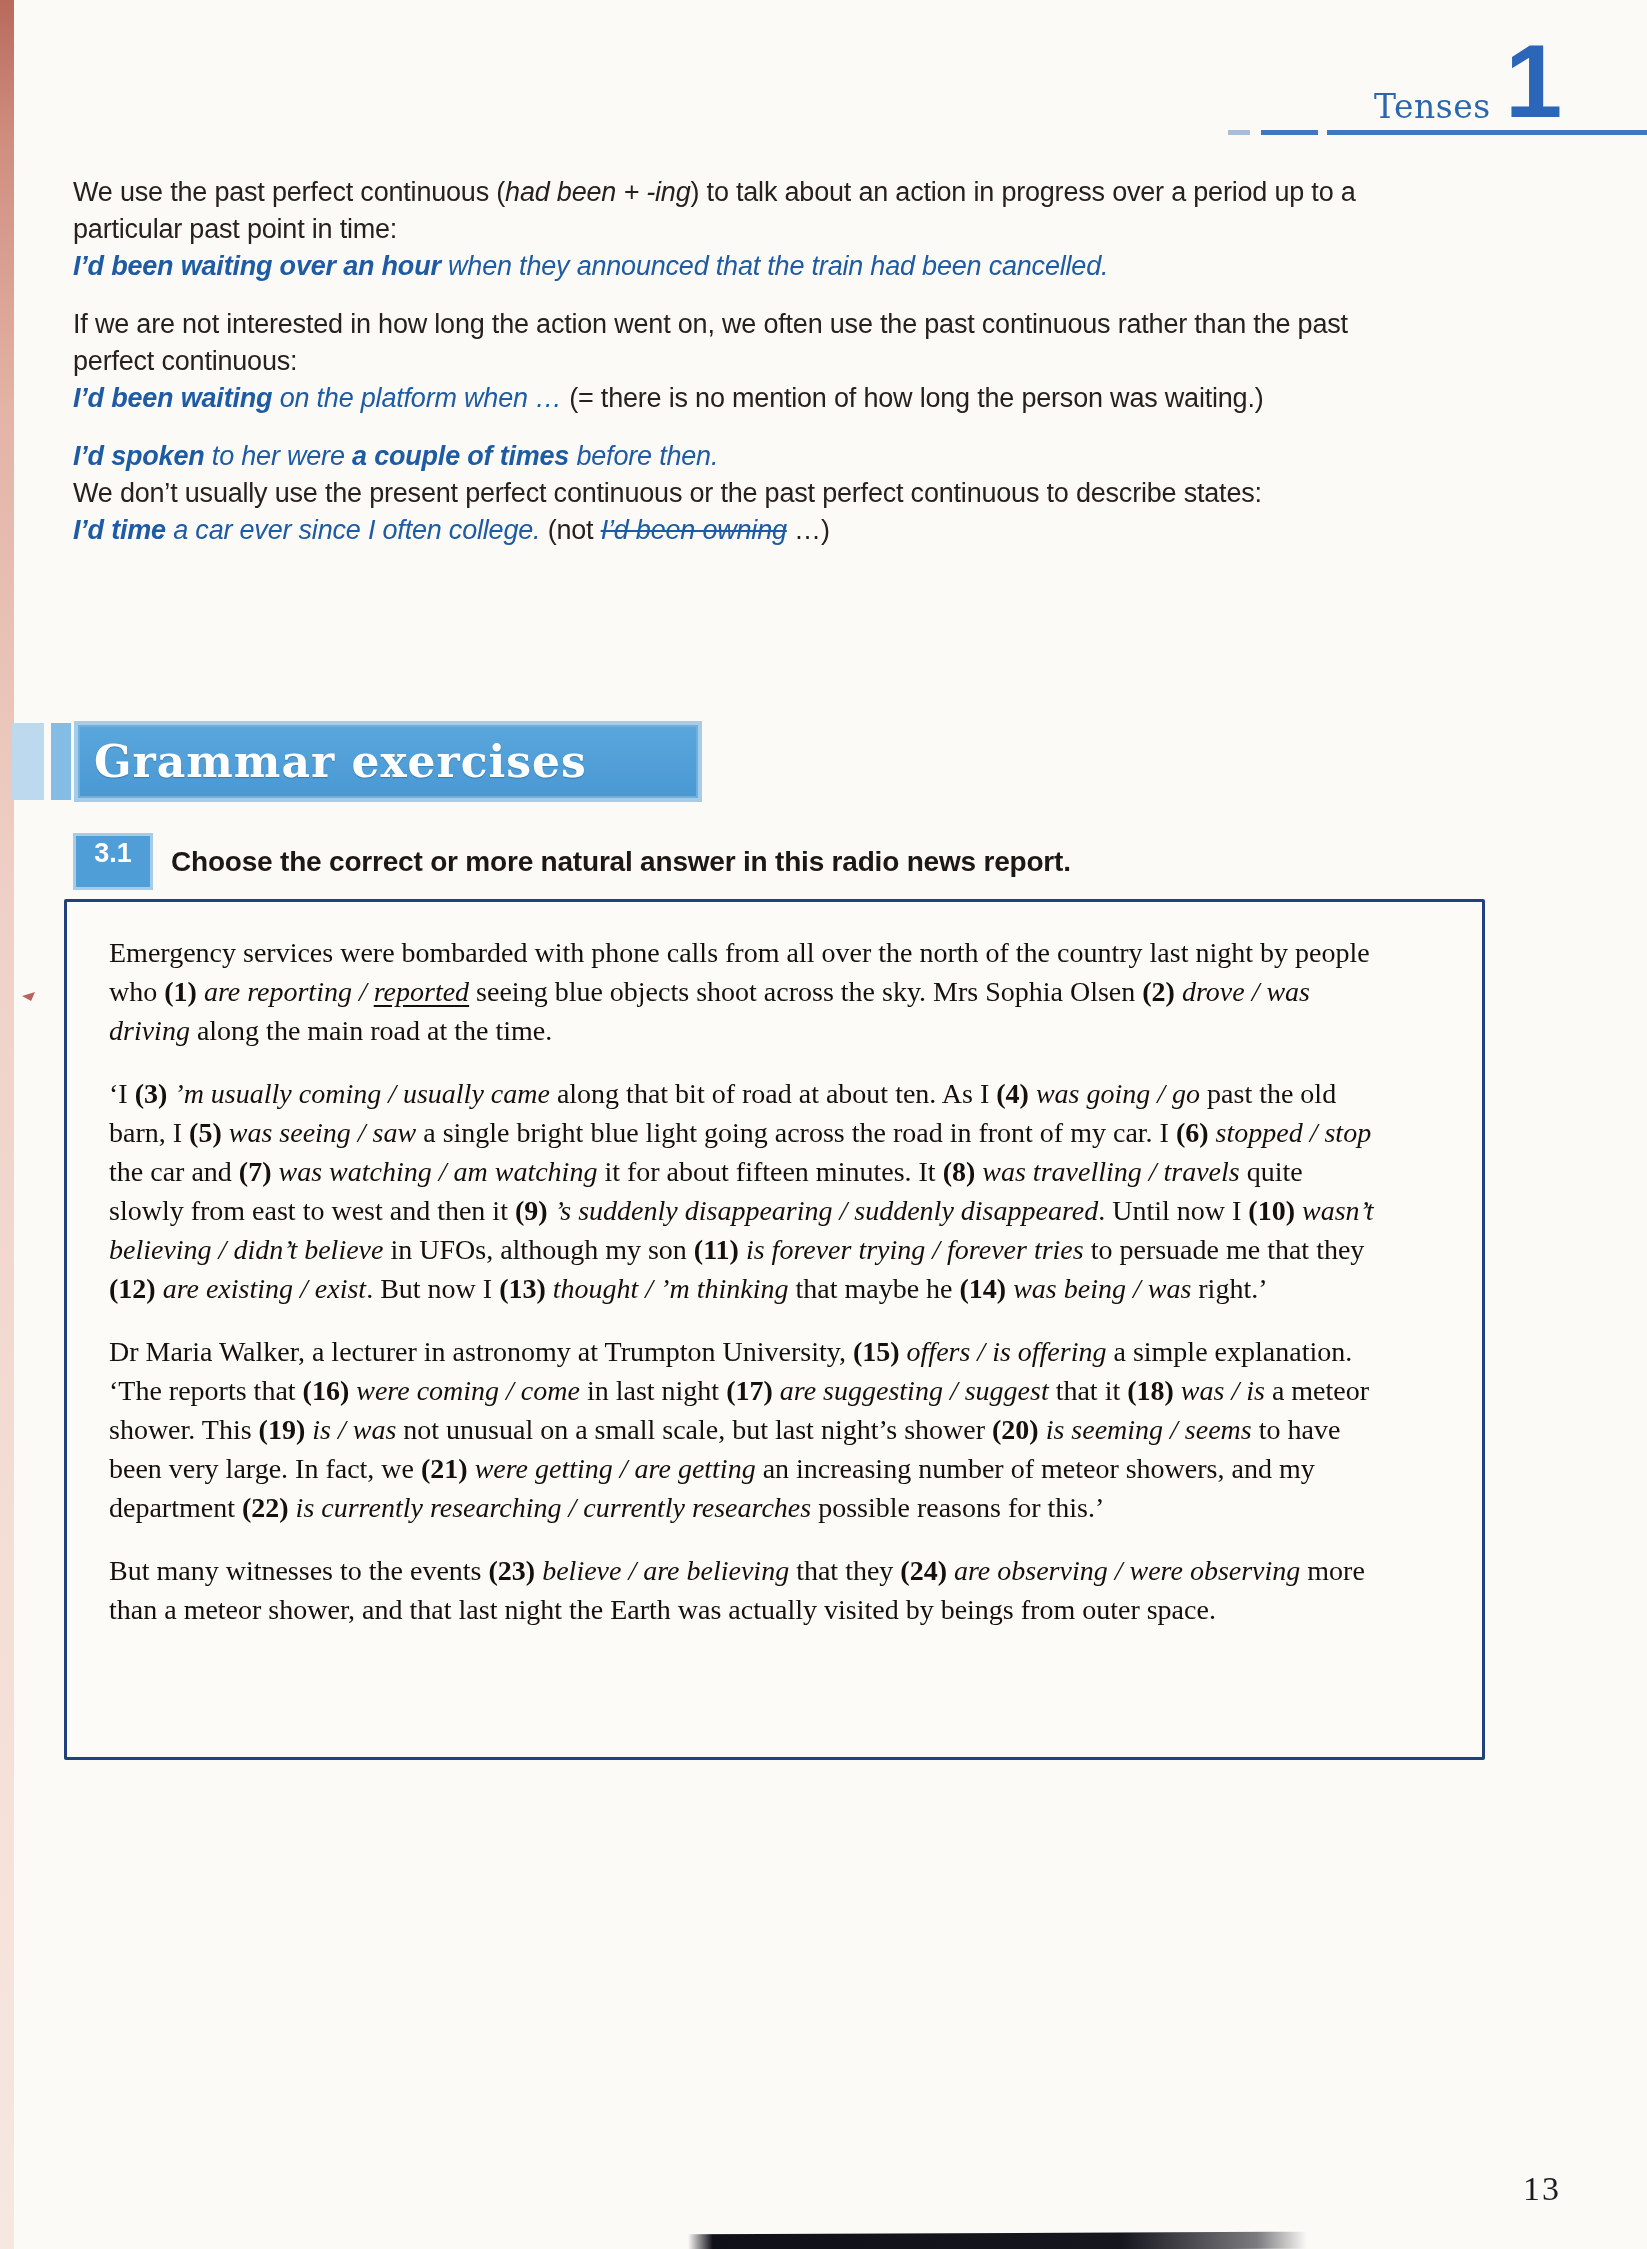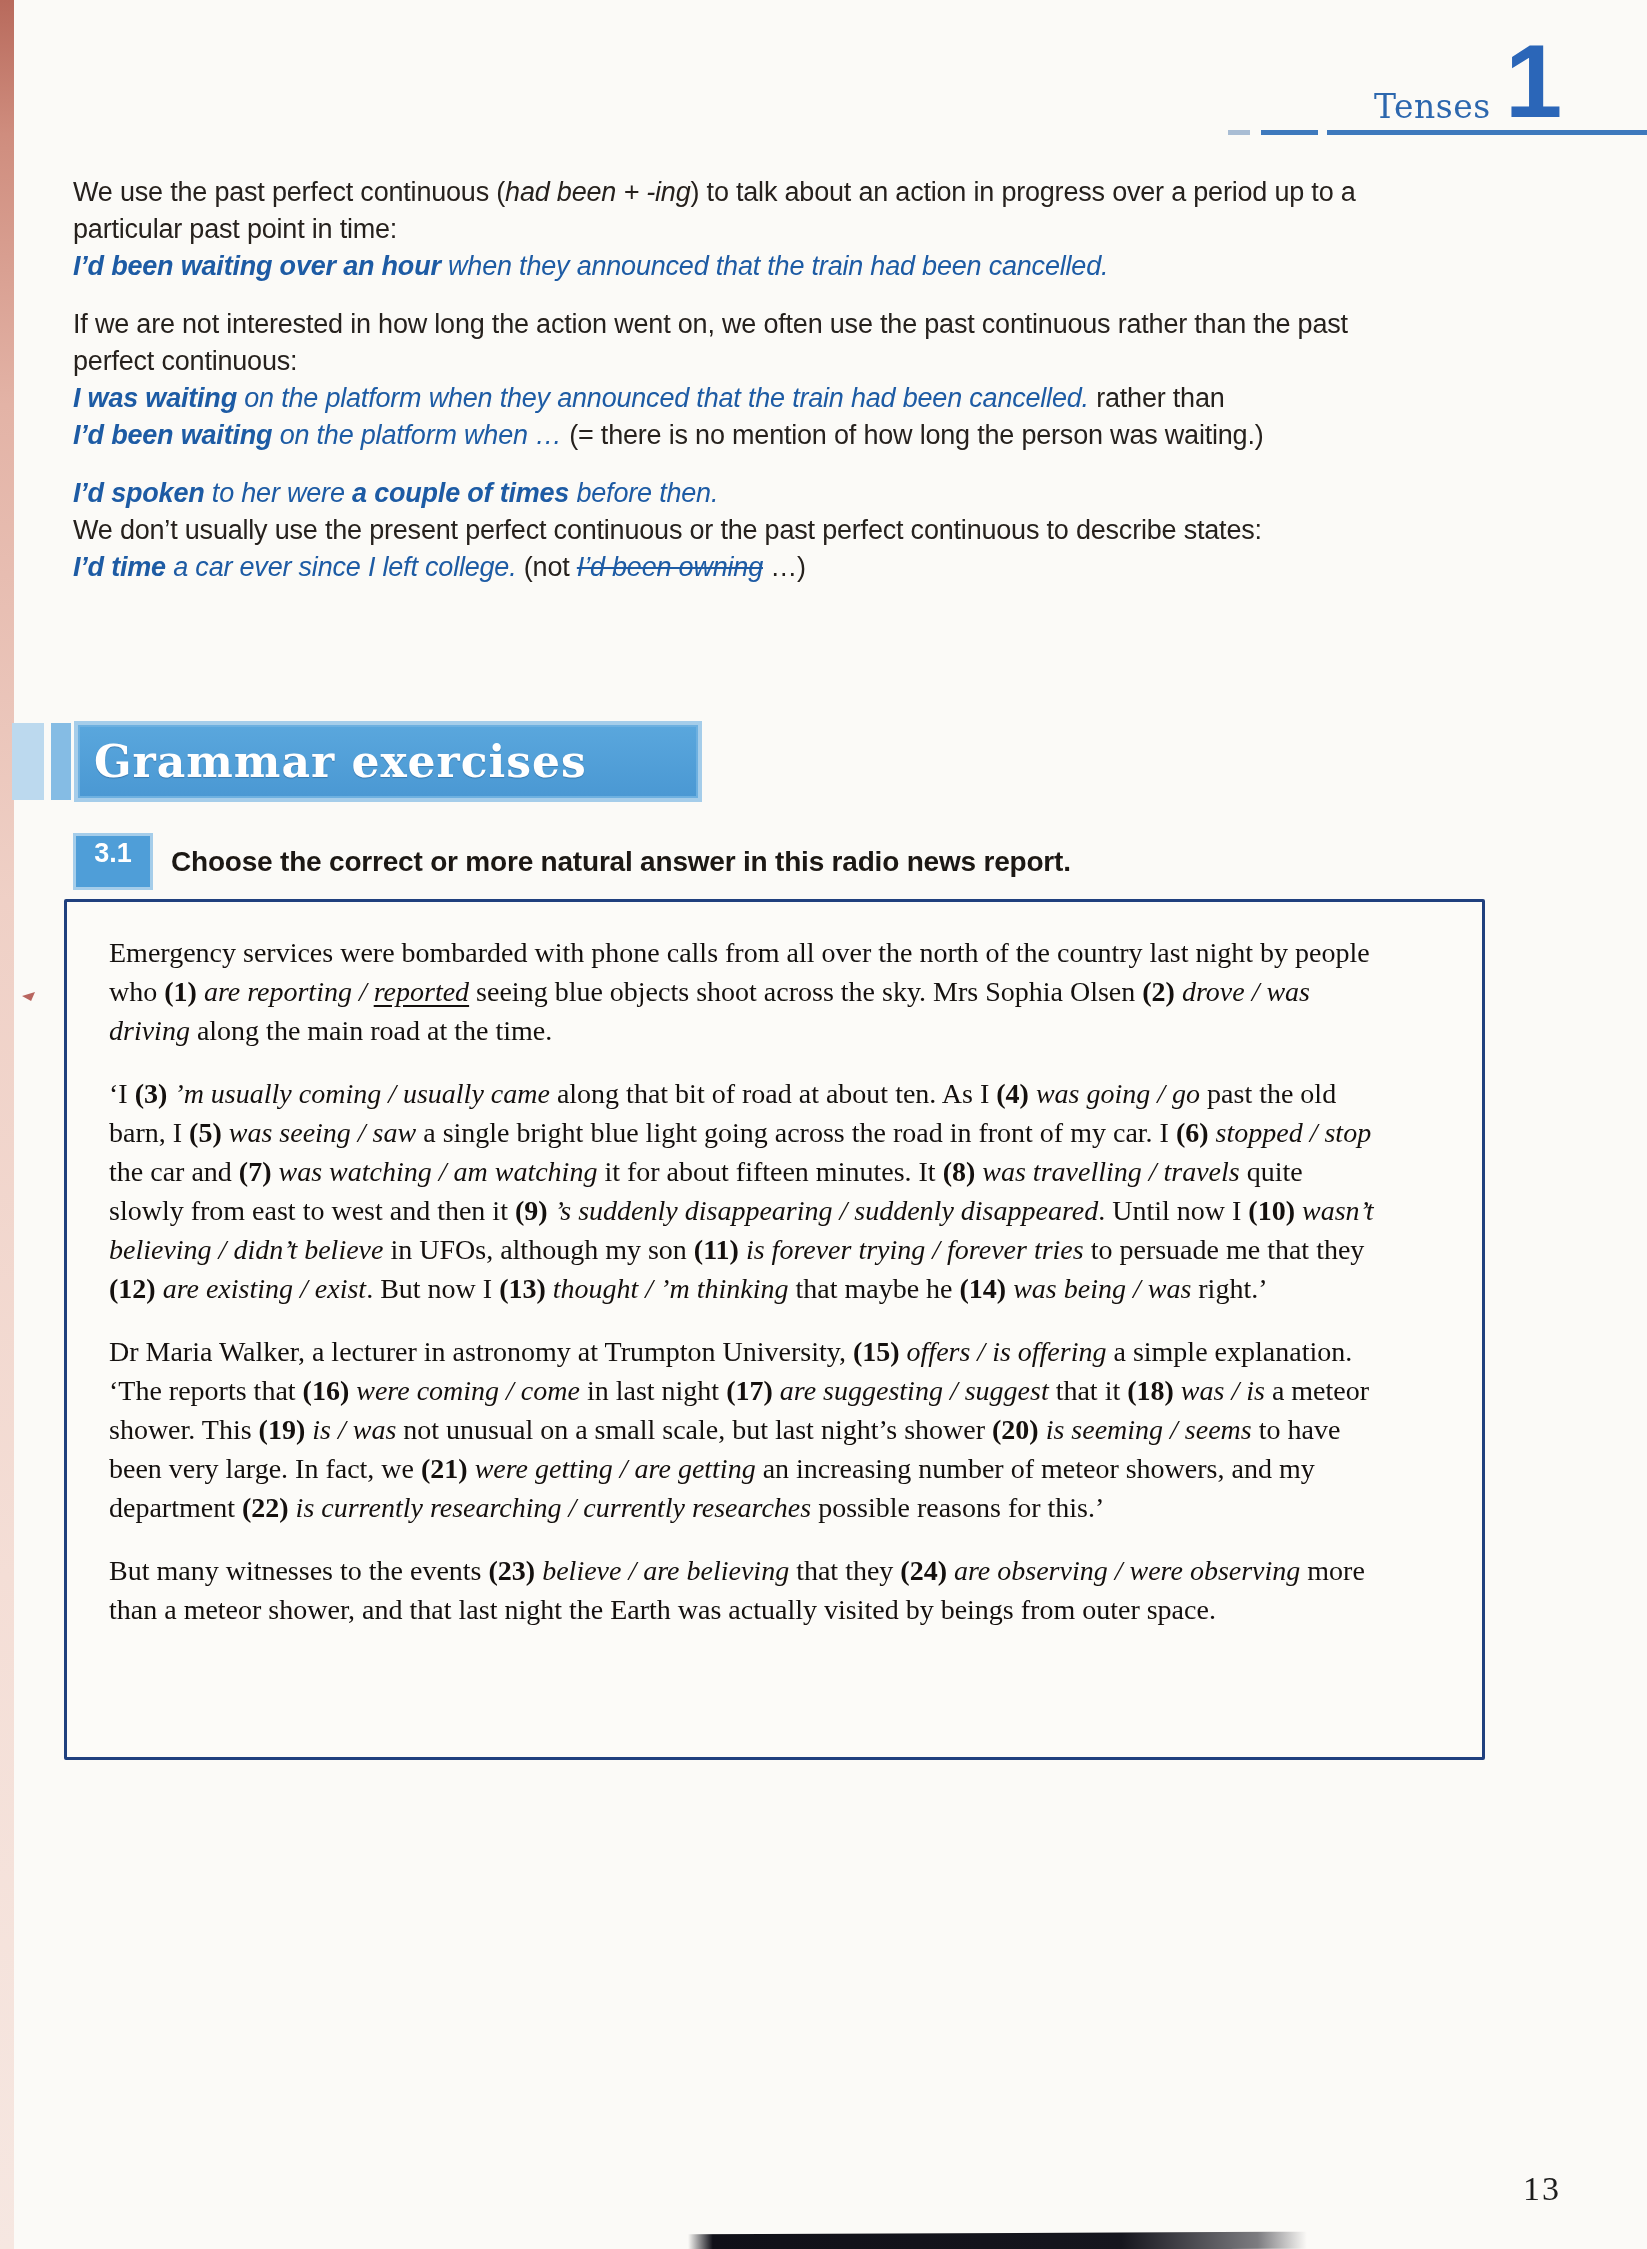--- a/index.html
+++ b/index.html
@@ -81,27 +81,26 @@
     <span class="d3"></span>
   </div>
 
   <section class="explanation">
     <div class="grp">
       <p><span>We use the past perfect continuous (</span><span class="i">had been + -ing</span><span>) to talk about an action in progress over a period up to a particular past point in time:</span></p>
       <p><span class="i b bl">I’d been waiting over an hour</span><span class="i bl"> when they announced that the train had been cancelled.</span></p>
     </div>
     <div class="grp">
       <p><span>If we are not interested in how long the action went on, we often use the past continuous rather than the past perfect continuous:</span></p>
-      <p><span class="i b bl">I was waiting</span><span class="i bl"> on the platform when they announced that the train had been cancelled.</span><span> rather than</span></p>
       <p><span class="i b bl">I’d been waiting</span><span class="i bl"> on the platform when …</span><span> (= there is no mention of how long the person was waiting.)</span></p>
     </div>
     <div class="grp">
       <p><span class="i b bl">I’d spoken</span><span class="i bl"> to her were </span><span class="i b bl">a couple of times</span><span class="i bl"> before then.</span></p>
       <p><span>We don’t usually use the present perfect continuous or the past perfect continuous to describe states:</span></p>
-      <p><span class="i b bl">I’d time</span><span class="i bl"> a car ever since I left college.</span><span> (not </span><span class="i bl st">I’d been owning</span><span> …)</span></p>
+      <p><span class="i b bl">I’d time</span><span class="i bl"> a car ever since I often college.</span><span> (not </span><span class="i bl st">I’d been owning</span><span> …)</span></p>
     </div>
   </section>
 
   <span class="tab tab1"></span>
   <span class="tab tab2"></span>
   <div class="banner">
     <span>Grammar exercises</span>
   </div>
 
   <div class="exercise-head">

